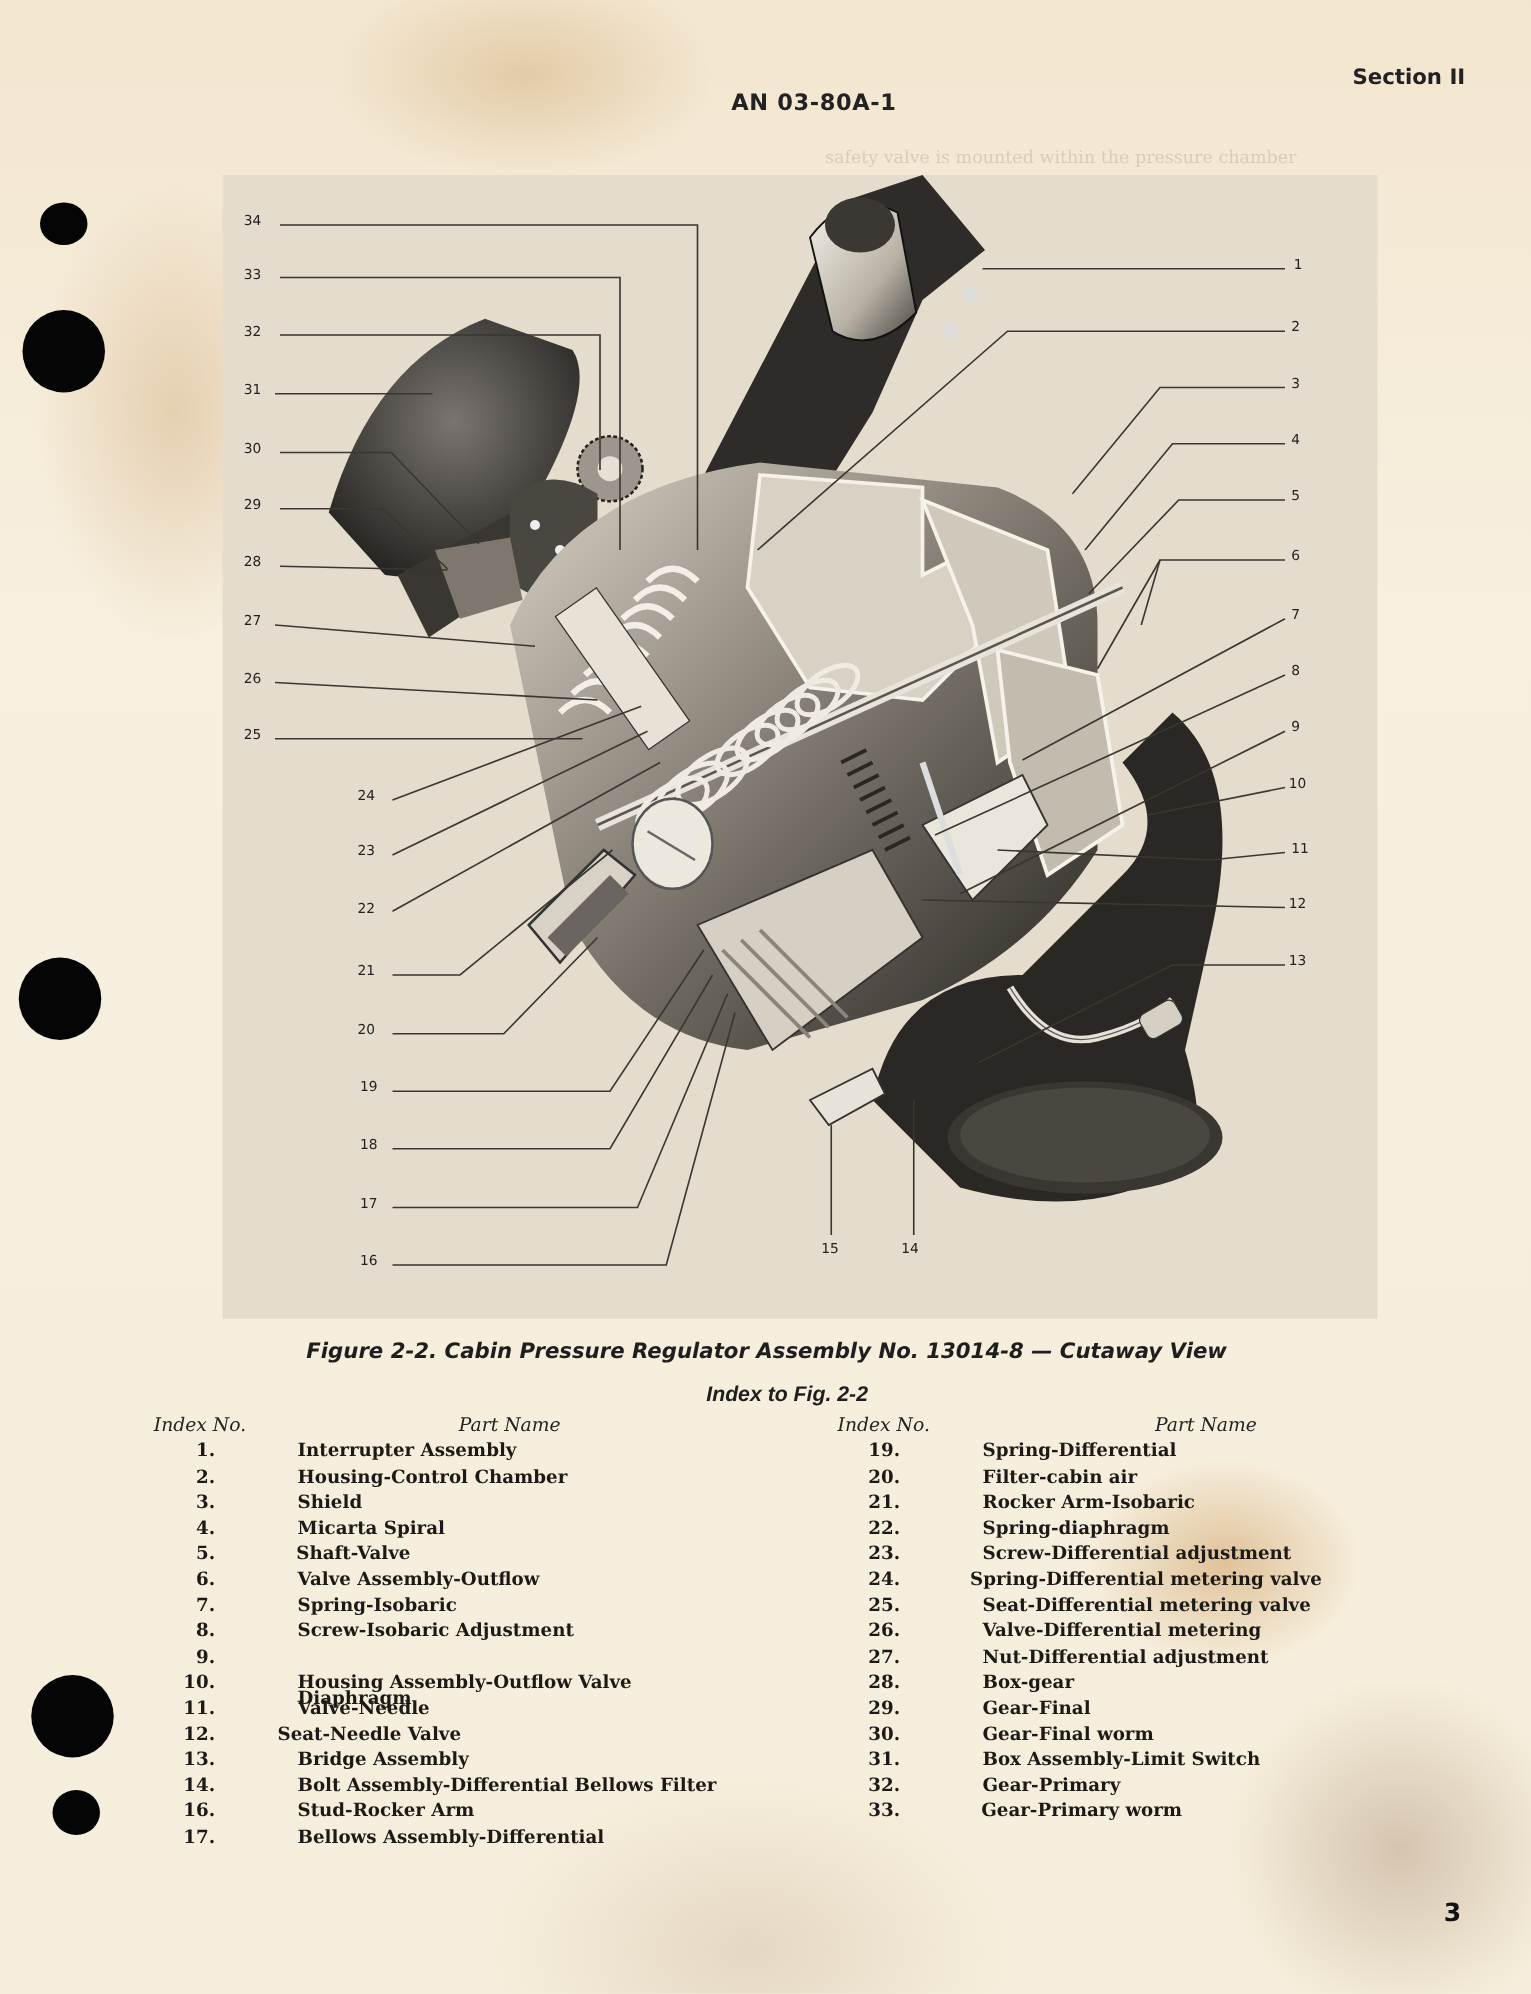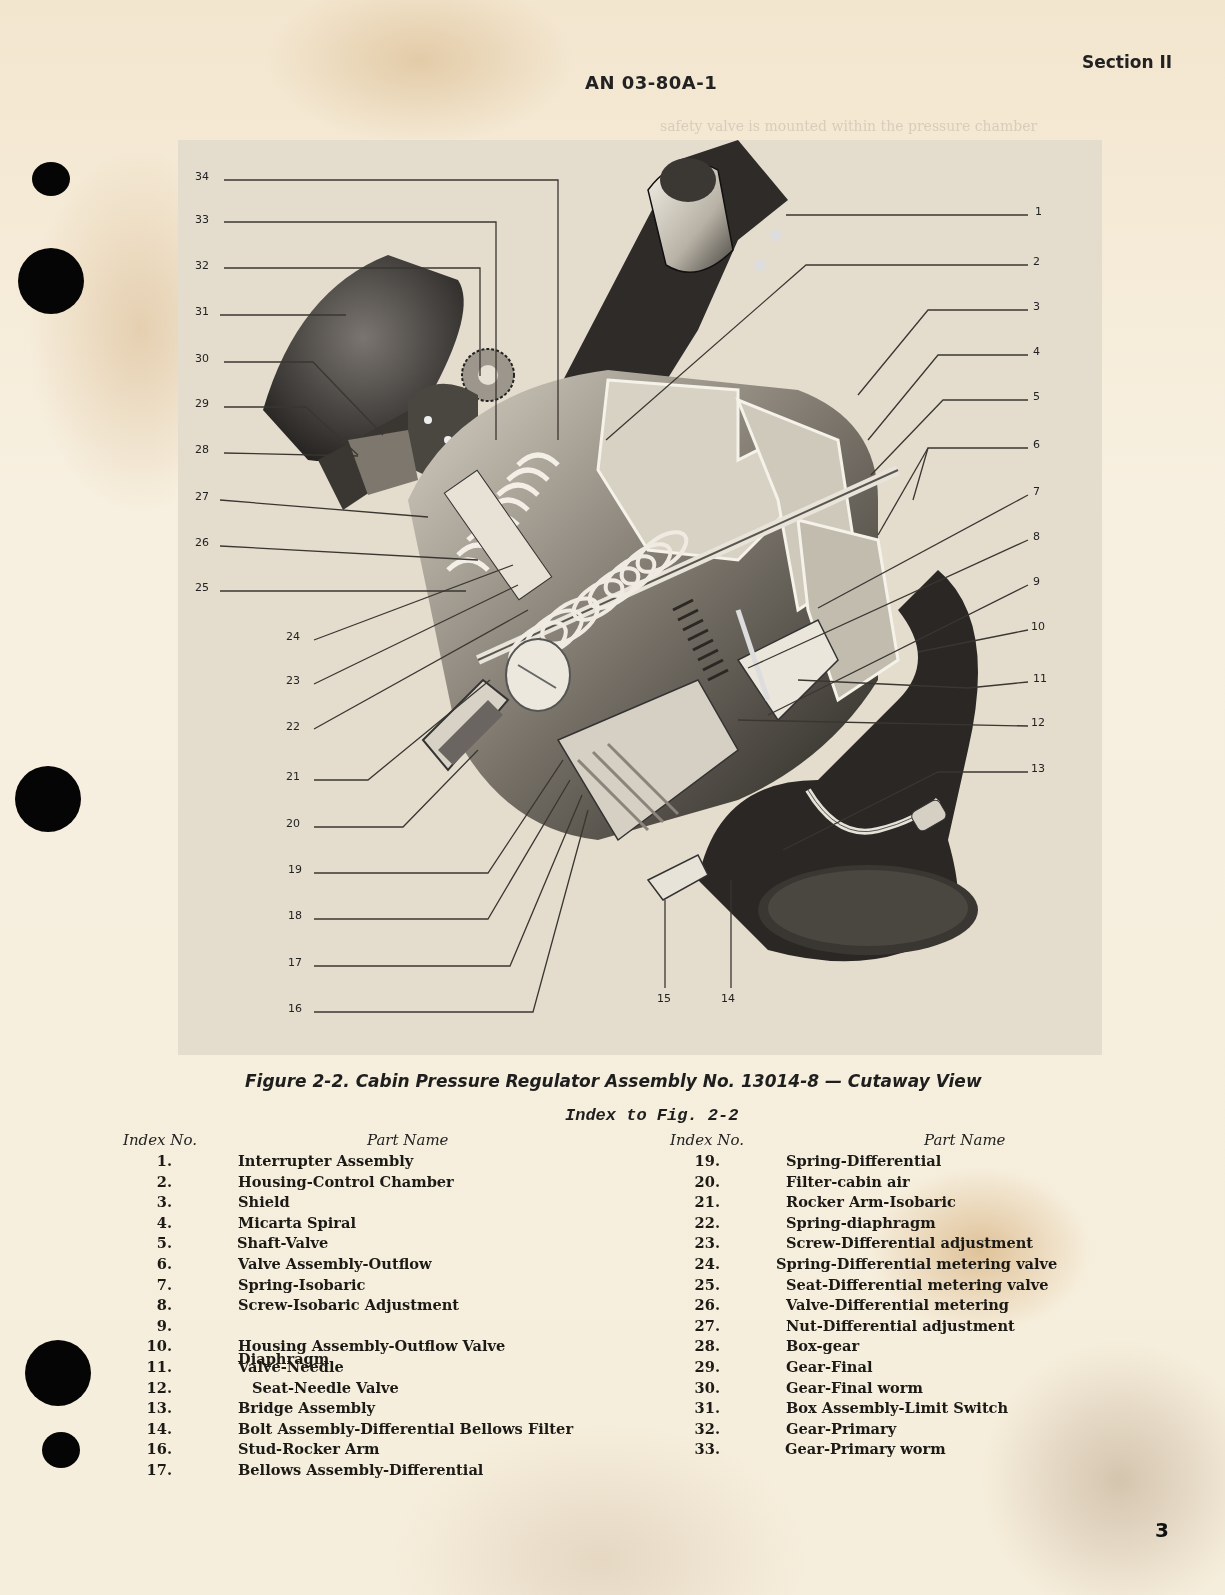--- a/index.html
+++ b/index.html
@@ -34,21 +34,21 @@
   }
   .figure-panel svg { position:absolute; left:0; top:0; }
   .callout-label {
     position:absolute; font-family:"DejaVu Sans", sans-serif; font-size:11px; color:#222;
   }
   .caption {
     position:absolute; left:245px; top:1071px; font-family:"DejaVu Sans", sans-serif;
     font-size:17px; font-weight:bold; font-style:italic; color:#1e1e1e; white-space:nowrap;
   }
   .index-title {
-    position:absolute; left:565px; top:1106px; font-family:Liberation Mono, monospace;
+    position:absolute; left:565px; top:1106px; font-family:Liberation Sans, sans-serif;
     font-size:17px; font-weight:bold; font-style:italic; color:#1e1e1e;
   }
   .col-head {
     position:absolute; font-style:italic; font-size:15px; color:#222;
   }
   .parts-list { position:absolute; }
   .part-row { position:relative; height:20.6px; font-size:14.6px; font-weight:bold; white-space:nowrap; }
   .part-num { position:absolute; width:60px; text-align:right; }
   .part-name { position:absolute; }
   .page-num {
@@ -311,21 +311,21 @@
   <div class="part-row">
       <span class="part-num">10.</span>
       <span class="part-name" style="left:126px;">Housing Assembly-Outflow Valve</span>
     </div>
   <div class="part-row">
       <span class="part-num">11.</span>
       <span class="part-name" style="left:126px;">Valve-Needle</span>
     </div>
   <div class="part-row">
       <span class="part-num">12.</span>
-      <span class="part-name" style="left:140px;">Seat-Needle Valve</span>
+      <span class="part-name" style="left:110px;">Seat-Needle Valve</span>
     </div>
   <div class="part-row">
       <span class="part-num">13.</span>
       <span class="part-name" style="left:126px;">Bridge Assembly</span>
     </div>
   <div class="part-row">
       <span class="part-num">14.</span>
       <span class="part-name" style="left:126px;">Bolt Assembly-Differential Bellows Filter</span>
     </div>
   <div class="part-row">

